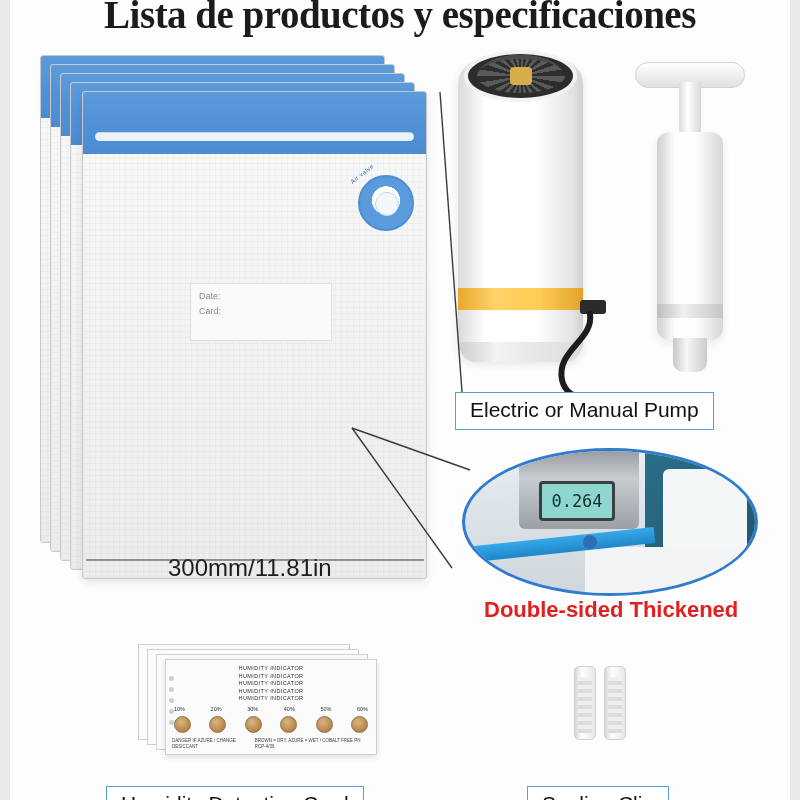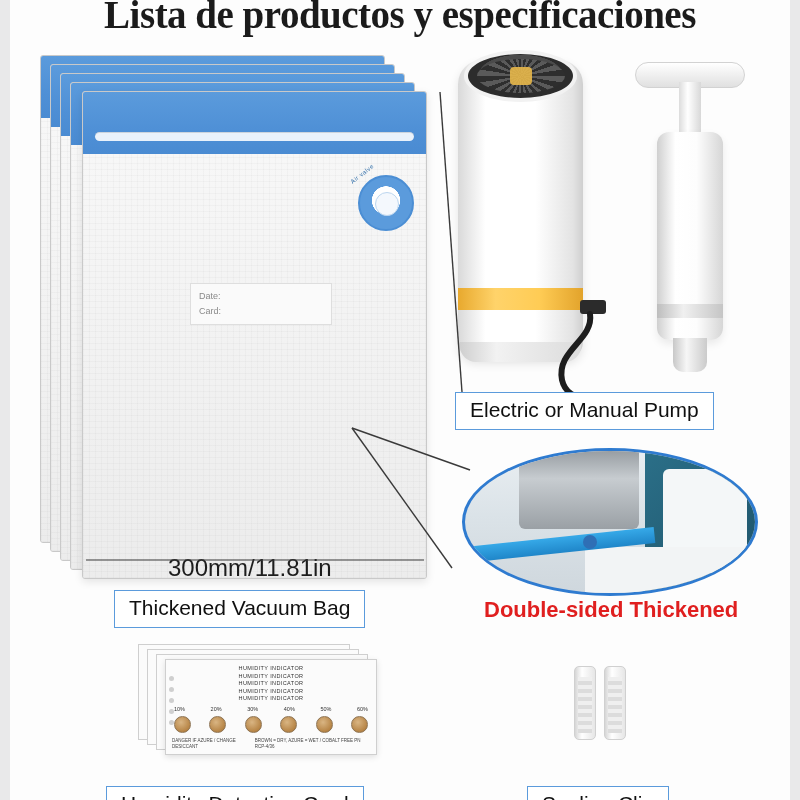--- a/index.html
+++ b/index.html
@@ -132,21 +132,21 @@
     color: #2d6ca8;
     transform: rotate(-38deg);
     letter-spacing: 0.5px;
     text-align: center;
   }
   .label-box {
     position: absolute;
     left: 150px;
     top: 228px;
     width: 142px;
-    height: 42px;
+    height: 58px;
     background: #fafafa;
     border: 1px solid #dedede;
     z-index: 9;
     font-size: 9px;
     color: #8a8a8a;
     padding: 5px 8px;
     box-sizing: border-box;
     line-height: 15px;
   }
 
@@ -553,20 +553,21 @@
     <div class="cyl"></div>
     <div class="cyl-ring"></div>
     <div class="nozzle"></div>
   </div>
 
   <div id="thickness-photo">
     <div class="teal-block"></div>
     <div class="white-band"></div>
     <div class="blue-strip"></div>
     <div class="caliper"></div>
+    <div class="caliper-screen">0.264</div>
     <div class="dot-blue"></div>
   </div>
 
   <div id="humidity-cards">
     <div class="hcard h1"></div>
     <div class="hcard h2"></div>
     <div class="hcard h3"></div>
     <div class="hcard h4">
       <div class="hcard-inner">
         <div class="h-left-dots">
@@ -610,19 +611,18 @@
     <div class="clip c2"></div>
   </div>
 
   <svg class="overlay">
     <line x1="440" y1="92" x2="462" y2="392" stroke="#3a3a3a" stroke-width="1.4"></line>
     <line x1="352" y1="428" x2="470" y2="470" stroke="#3a3a3a" stroke-width="1.4"></line>
     <line x1="352" y1="428" x2="452" y2="568" stroke="#3a3a3a" stroke-width="1.4"></line>
     <line x1="86" y1="560" x2="424" y2="560" stroke="#3a3a3a" stroke-width="1.2"></line>
   </svg>
 
-  <div class="caption" id="cap-bag">Thickened Vacuum Bag</div>
   <div class="caption" id="cap-thick">Double-sided Thickened</div>
   <div class="caption" id="cap-pump">Electric or Manual Pump</div>
   <div class="caption" id="cap-humid">Humidity Detection Card</div>
   <div class="caption" id="cap-clip">Sealing Clip</div>
 
 </div>
 
 </body></html>

